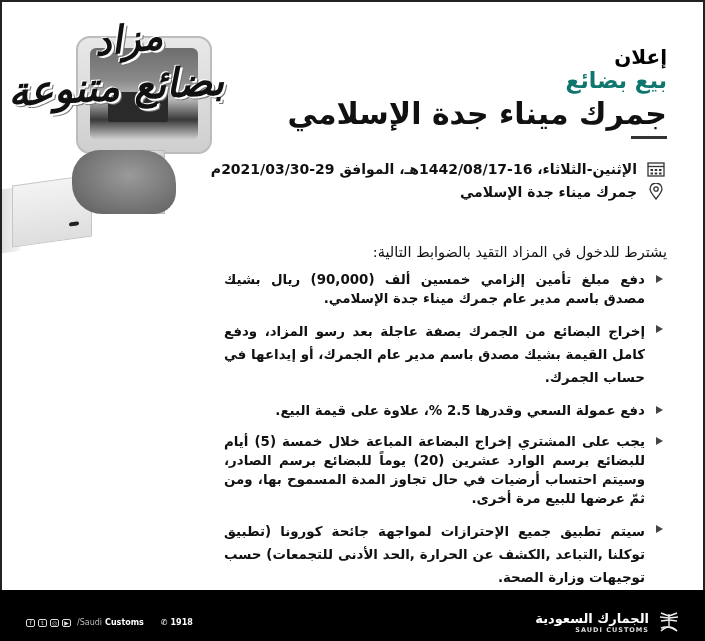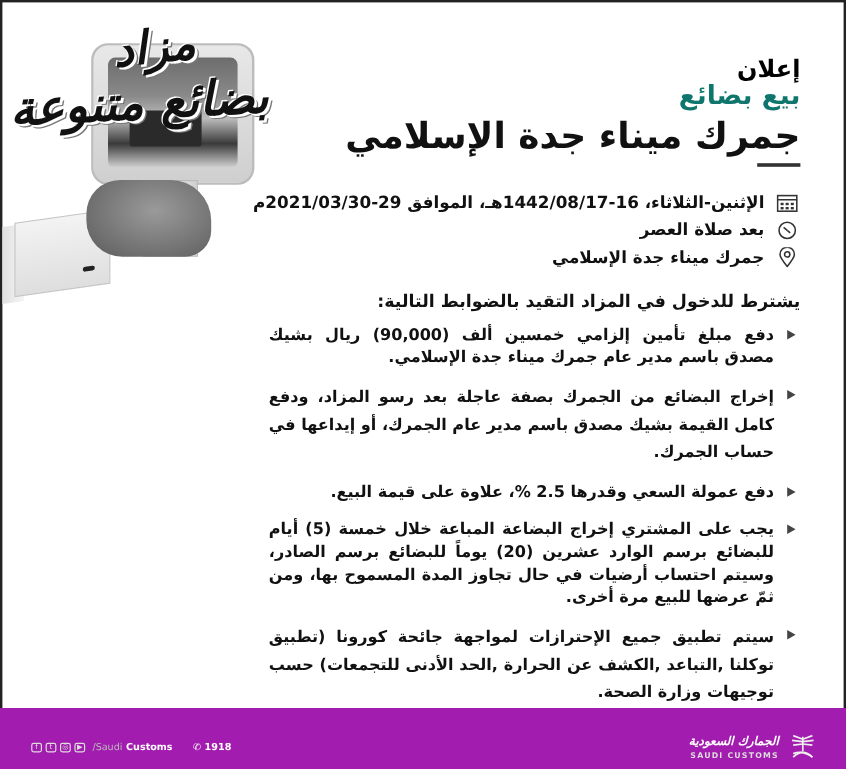--- a/index.html
+++ b/index.html
@@ -60,37 +60,37 @@
   .h-sub   { font-size: 22px; font-weight: bold; color: #0f766e; line-height: 26px; }
   .h-title { font-size: 30px; font-weight: bold; color: #111; line-height: 36px; margin-top: 2px; }
   .h-rule  { width: 36px; height: 3px; background: #333; margin-top: 4px; margin-right: 0; }
 
   
   .info { position: absolute; right: 36px; top: 155px; direction: rtl; width: 460px; }
   .info-row { display: flex; align-items: center; height: 23px; font-size: 14px; font-weight: bold; white-space: nowrap; }
   .info-row .ico { width: 22px; height: 18px; margin-left: 8px; display: flex; align-items: center; justify-content: center; }
 
   
-  .cond-head { position: absolute; right: 36px; top: 242px; direction: rtl; font-size: 14.5px; font-weight: bold; white-space: nowrap; }
+  .cond-head { position: absolute; right: 36px; top: 242px; direction: rtl; font-size: 14.5px; font-weight: normal; white-space: nowrap; }
   .conds { position: absolute; right: 36px; top: 268px; width: 443px; direction: rtl; text-align: justify; }
   .cond { position: relative; padding-right: 22px; font-size: 13.4px; font-weight: bold; line-height: 19px; margin-bottom: 12px; color: #111; }
   .cond .tri { position: absolute; right: 4px; top: 5px; width: 0; height: 0;
     border-top: 4px solid transparent; border-bottom: 4px solid transparent; border-right: 7px solid #444; transform: scaleX(-1); }
   .cond.loose { line-height: 23px; }
 
   
-  .footer { position: absolute; left: 0; top: 590px; width: 705px; height: 51px; background: #a21caf; color: #fff; }
+  .footer { position: absolute; left: 0; top: 590px; width: 705px; height: 51px; background: #000000; color: #fff; }
   .f-left { position: absolute; left: 26px; top: 28px; display: flex; align-items: center; font-size: 8px; gap: 3px; white-space: nowrap; }
   .soc { width: 9px; height: 8px; border: 1px solid #ddd; border-radius: 2px; font-size: 6px; line-height: 6px; text-align: center; color: #ddd; }
   .handle-pre { color: #bbb; margin-left: 3px; }
   .handle-main { font-weight: bold; }
   .phone { margin-left: 14px; font-weight: bold; display: flex; align-items: center; gap: 3px; }
   .f-right { position: absolute; right: 24px; top: 20px; display: flex; align-items: center; gap: 8px; }
   .brand { text-align: right; direction: rtl; }
-  .brand-ar { font-size: 10px; font-weight: bold; line-height: 15px; font-style: italic; }
+  .brand-ar { font-size: 13px; font-weight: bold; line-height: 15px; }
   .brand-en { font-size: 6.5px; letter-spacing: 1px; color: #ddd; direction: ltr; text-align: right; font-weight: bold; }
   .emblem { width: 24px; height: 24px; }
 </style>
 </head>
 <body>
 
 <div class="frame">
 
   <div class="illus">
     <div class="mirror-frame">
@@ -121,30 +121,20 @@
             <line x1="1" y1="5.5" x2="17" y2="5.5" stroke="#333" stroke-width="1.3"></line>
             <rect x="3.5" y="8" width="2.5" height="2" fill="#333"></rect>
             <rect x="7.7" y="8" width="2.5" height="2" fill="#333"></rect>
             <rect x="12" y="8" width="2.5" height="2" fill="#333"></rect>
             <rect x="3.5" y="11.5" width="2.5" height="2" fill="#333"></rect>
             <rect x="7.7" y="11.5" width="2.5" height="2" fill="#333"></rect>
             <rect x="12" y="11.5" width="2.5" height="2" fill="#333"></rect>
           </svg>
       </span>
       <span>الإثنين-الثلاثاء، 16-1442/08/17هـ، الموافق 29-2021/03/30م</span>
-    </div>
-    <div class="info-row">
-      <span class="ico">
-        <svg width="16" height="16" viewBox="0 0 16 16">
-            <circle cx="8" cy="8" r="6.8" fill="none" stroke="#333" stroke-width="1.3"></circle>
-            <line x1="8" y1="8" x2="5" y2="5.5" stroke="#333" stroke-width="1.3"></line>
-            <line x1="8" y1="8" x2="10.5" y2="10" stroke="#333" stroke-width="1.3"></line>
-          </svg>
-      </span>
-      <span>بعد صلاة العصر</span>
     </div>
     <div class="info-row">
       <span class="ico">
         <svg width="14" height="17" viewBox="0 0 14 17">
             <path d="M7 16 C3 11 1 8.5 1 6 A6 6 0 0 1 13 6 C13 8.5 11 11 7 16Z" fill="none" stroke="#333" stroke-width="1.3"></path>
             <circle cx="7" cy="6" r="2.2" fill="none" stroke="#333" stroke-width="1.3"></circle>
           </svg>
       </span>
       <span>جمرك ميناء جدة الإسلامي</span>
     </div>

